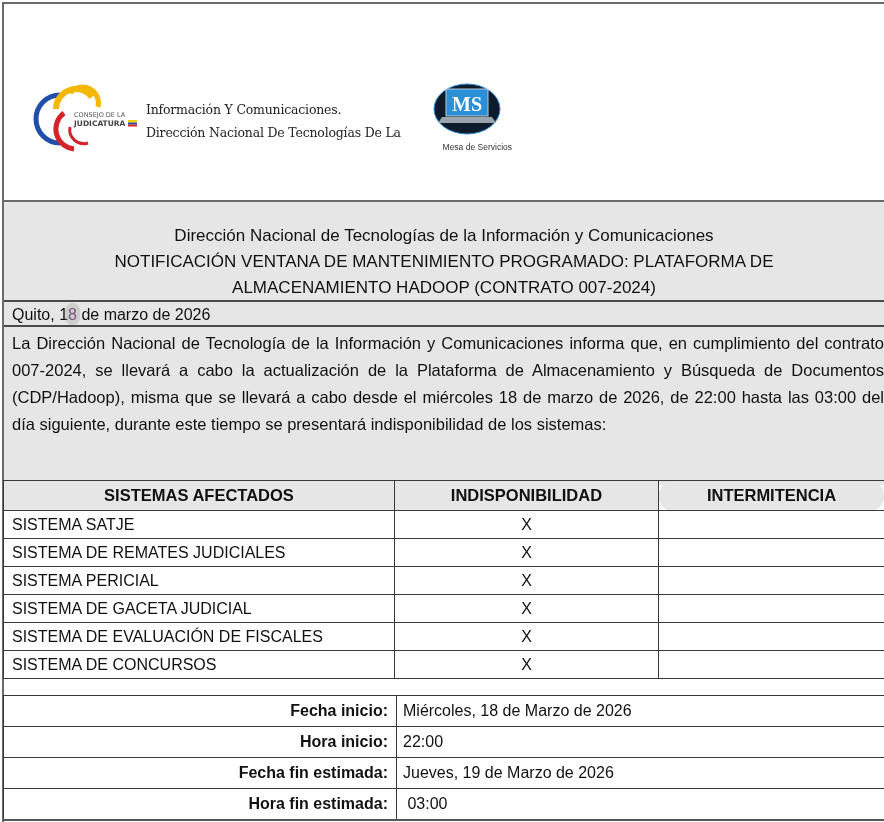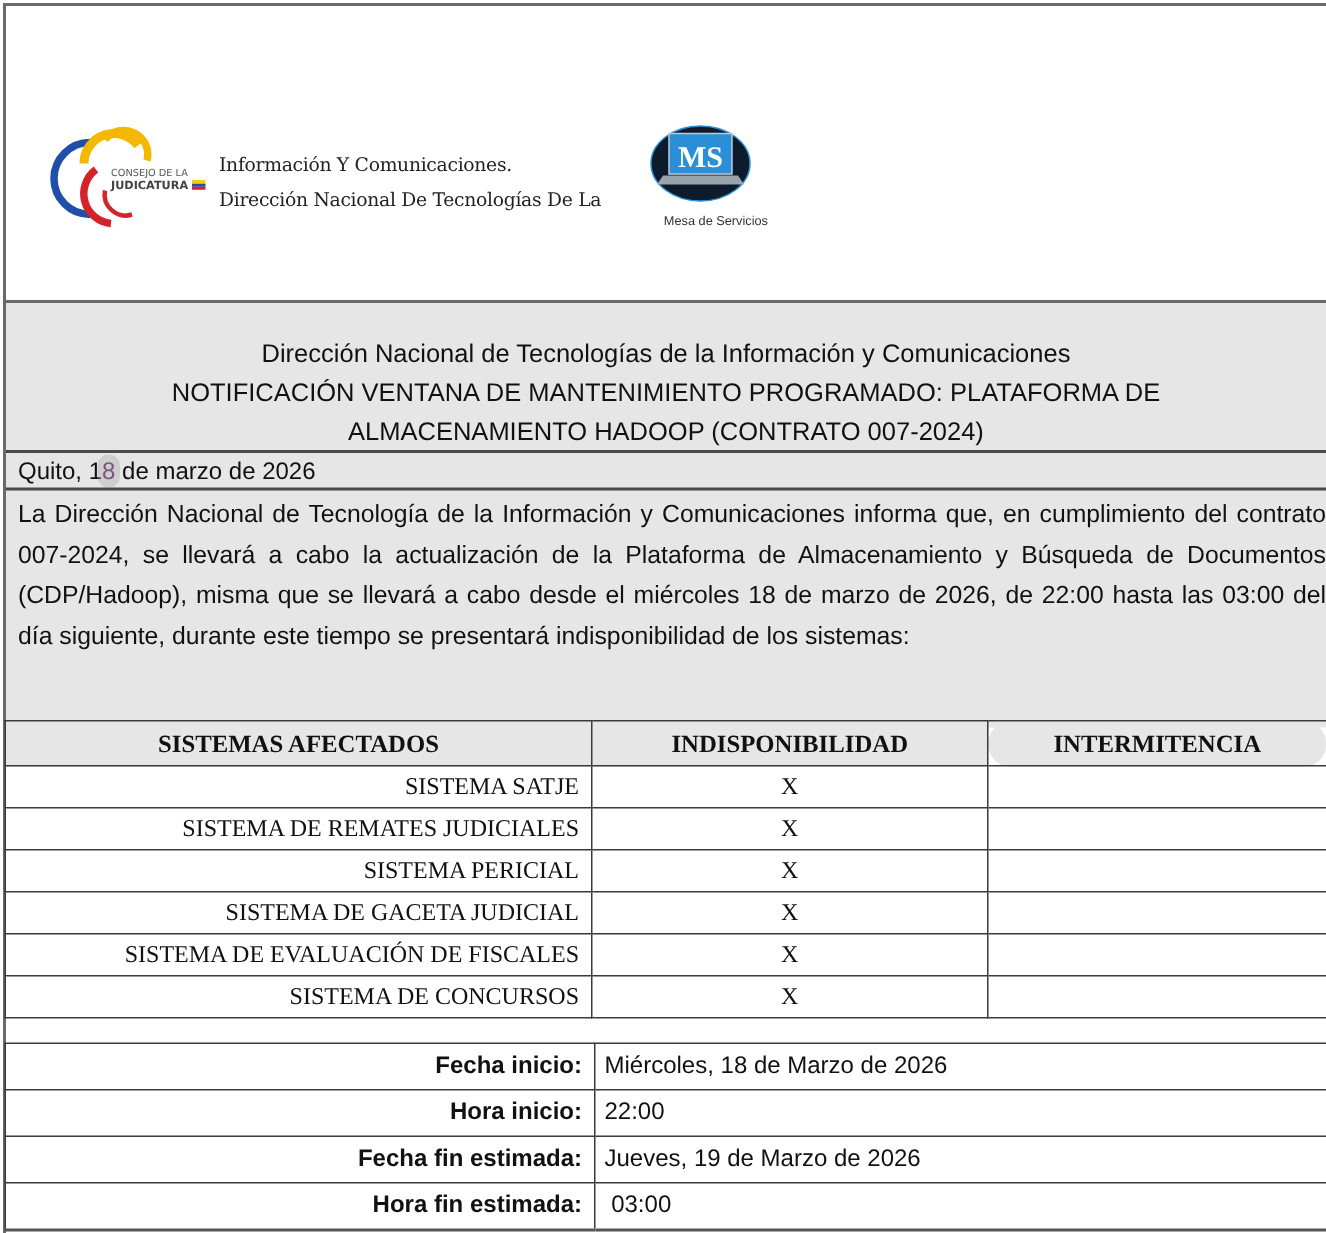--- a/index.html
+++ b/index.html
@@ -31,24 +31,24 @@
   .quito .hl { position: relative; color: #6a2a6a; }
   .quito .hl::before { content: ""; position: absolute; left: -3px; top: -3px; width: 15px; height: 22px;
                        border-radius: 8px; background: rgba(160,160,160,0.35); }
 
   .para { position: absolute; left: 4px; top: 325px; width: 872px; height: 155px;
           background: #e6e6e6; border-top: 2px solid #4a4a4a;
           font-size: 16.5px; line-height: 27px; padding: 3px 4px 0 8px; text-align: justify;
           box-sizing: content-box; }
 
   
-  table.sys { position: absolute; left: 3px; top: 480px; width: 881px; border-collapse: collapse; font-size: 16px; font-family: Liberation Serif, serif; }
+  table.sys { position: absolute; left: 3px; top: 480px; width: 881px; border-collapse: collapse; font-size: 16px; }
   table.sys td, table.sys th { border: 1px solid #3a3a3a; padding: 0 8px; height: 27px; }
   table.sys th { background: #e6e6e6; font-weight: bold; font-size: 16.5px; height: 29px; text-align: center; }
-  table.sys td.c1 { text-align: right; }
+  table.sys td.c1 { text-align: left; }
   table.sys td.c2 { text-align: center; }
   table.sys tr td:last-child, table.sys tr th:last-child { border-right: none; border-radius: 14px; }
   table.sys .col1 { width: 374px; }
   table.sys .col2 { width: 247px; }
 
   
   table.det { position: absolute; left: 3px; top: 695px; width: 881px; border-collapse: collapse; font-size: 16px; }
   table.det td { border: 1px solid #3a3a3a; height: 30px; padding: 0 6px; }
   table.det td.lbl { width: 378px; text-align: right; font-weight: bold; padding-right: 8px; }
   table.det td.val { border-right: none; }

